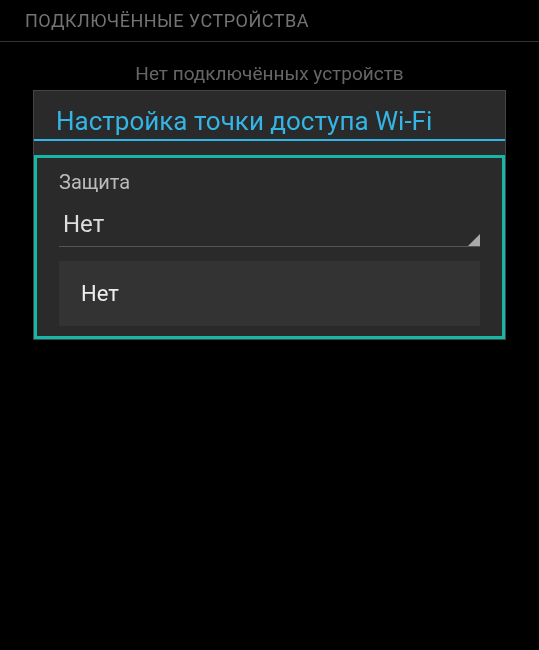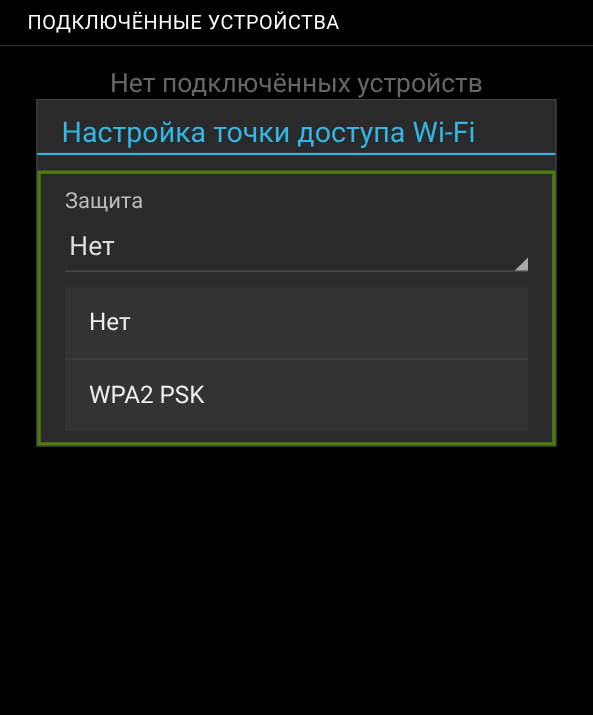--- a/index.html
+++ b/index.html
@@ -9,29 +9,29 @@
       font-family: 'Segoe UI', Roboto, sans-serif;
     }
     body {
       width: 539px;
       height: 650px;
       background: #000;
       overflow: hidden;
       position: relative;
     }
     .screen-header {
-      color: #ffffff;
+      color: #737373;
       font-size: 18px;
       padding: 10px 25px;
       letter-spacing: 0.5px;
       border-bottom: 1px solid #333;
     }
     .no-devices {
       color: #666;
-      font-size: 24px;
+      font-size: 19px;
       text-align: center;
       padding: 20px 16px 10px;
     }
     .dialog {
       position: absolute;
       top: 90px;
       left: 33px;
       right: 33px;
       background: #2a2a2a;
       border: 1px solid #444;
@@ -55,21 +55,21 @@
       color: #ddd;
       font-size: 22px;
       background: transparent;
       border: none;
       border-bottom: 1px solid #555;
       width: 100%;
       padding: 6px 2px;
       outline: none;
     }
     .security-section {
-      border: 3px solid #4d7c0f;
+      border: 3px solid #14b8a6;
       margin: 14px 0 0;
       padding: 12px 22px 10px;
     }
     .security-label {
       color: #bbb;
       font-size: 20px;
       margin-bottom: 8px;
     }
     .dropdown-value {
       color: #ddd;
@@ -113,16 +113,15 @@
 <div class="dialog">
   <div class="dialog-title">Настройка точки доступа Wi-Fi</div>
 
 
   <div class="security-section">
     <div class="security-label">Защита</div>
     <div class="dropdown-value">Нет</div>
 
     <div class="dropdown-list">
       <div class="dropdown-option">Нет</div>
-      <div class="dropdown-option">WPA2 PSK</div>
     </div>
   </div>
 </div>
 
 </body></html>

